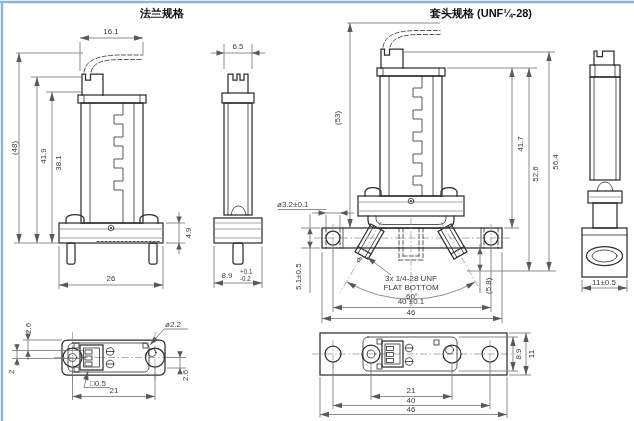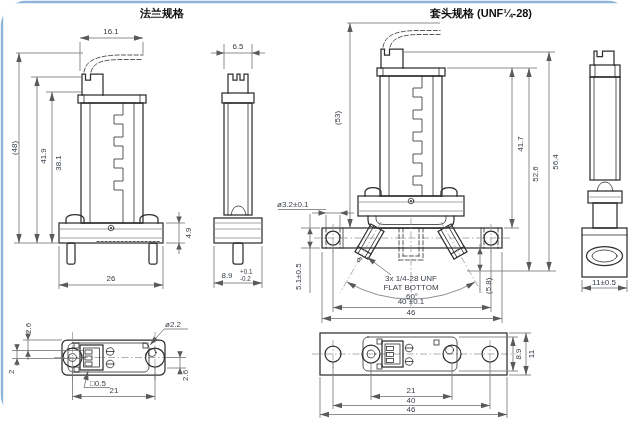--- a/index.html
+++ b/index.html
@@ -1,16 +1,16 @@
 <!DOCTYPE html>
 <html><head>
 <meta charset="utf-8">
 <style>
   html,body{margin:0;padding:0;background:#fff;}
-  #stage{width:634px;height:421px;position:relative;background:#fff;overflow:hidden;border-radius:29px;}
+  #stage{width:634px;height:421px;position:relative;background:#fff;overflow:hidden;}
   svg{display:block;}
   .out{fill:none;stroke:#2f2f2f;stroke-width:1.25;stroke-linejoin:miter;stroke-linecap:square;}
   .out2{fill:none;stroke:#2f2f2f;stroke-width:0.8;stroke-linecap:square;}
   .gray{fill:none;stroke:#9a9a9a;stroke-width:0.9;}
   .dim,.ext{fill:none;stroke:#7a7a7a;stroke-width:0.85;}
   .dash{stroke-dasharray:4,2.4;}
   .d2{stroke-dasharray:2.2,1.8;}
   .cl{fill:none;stroke:#8d8d8d;stroke-width:0.7;stroke-dasharray:7,2.5,1.5,2.5;}
   .ar{fill:#5a5a5a;stroke:none;}
   text{font-family:"Liberation Sans","DejaVu Sans",sans-serif;font-size:8px;fill:#3a414b;}

